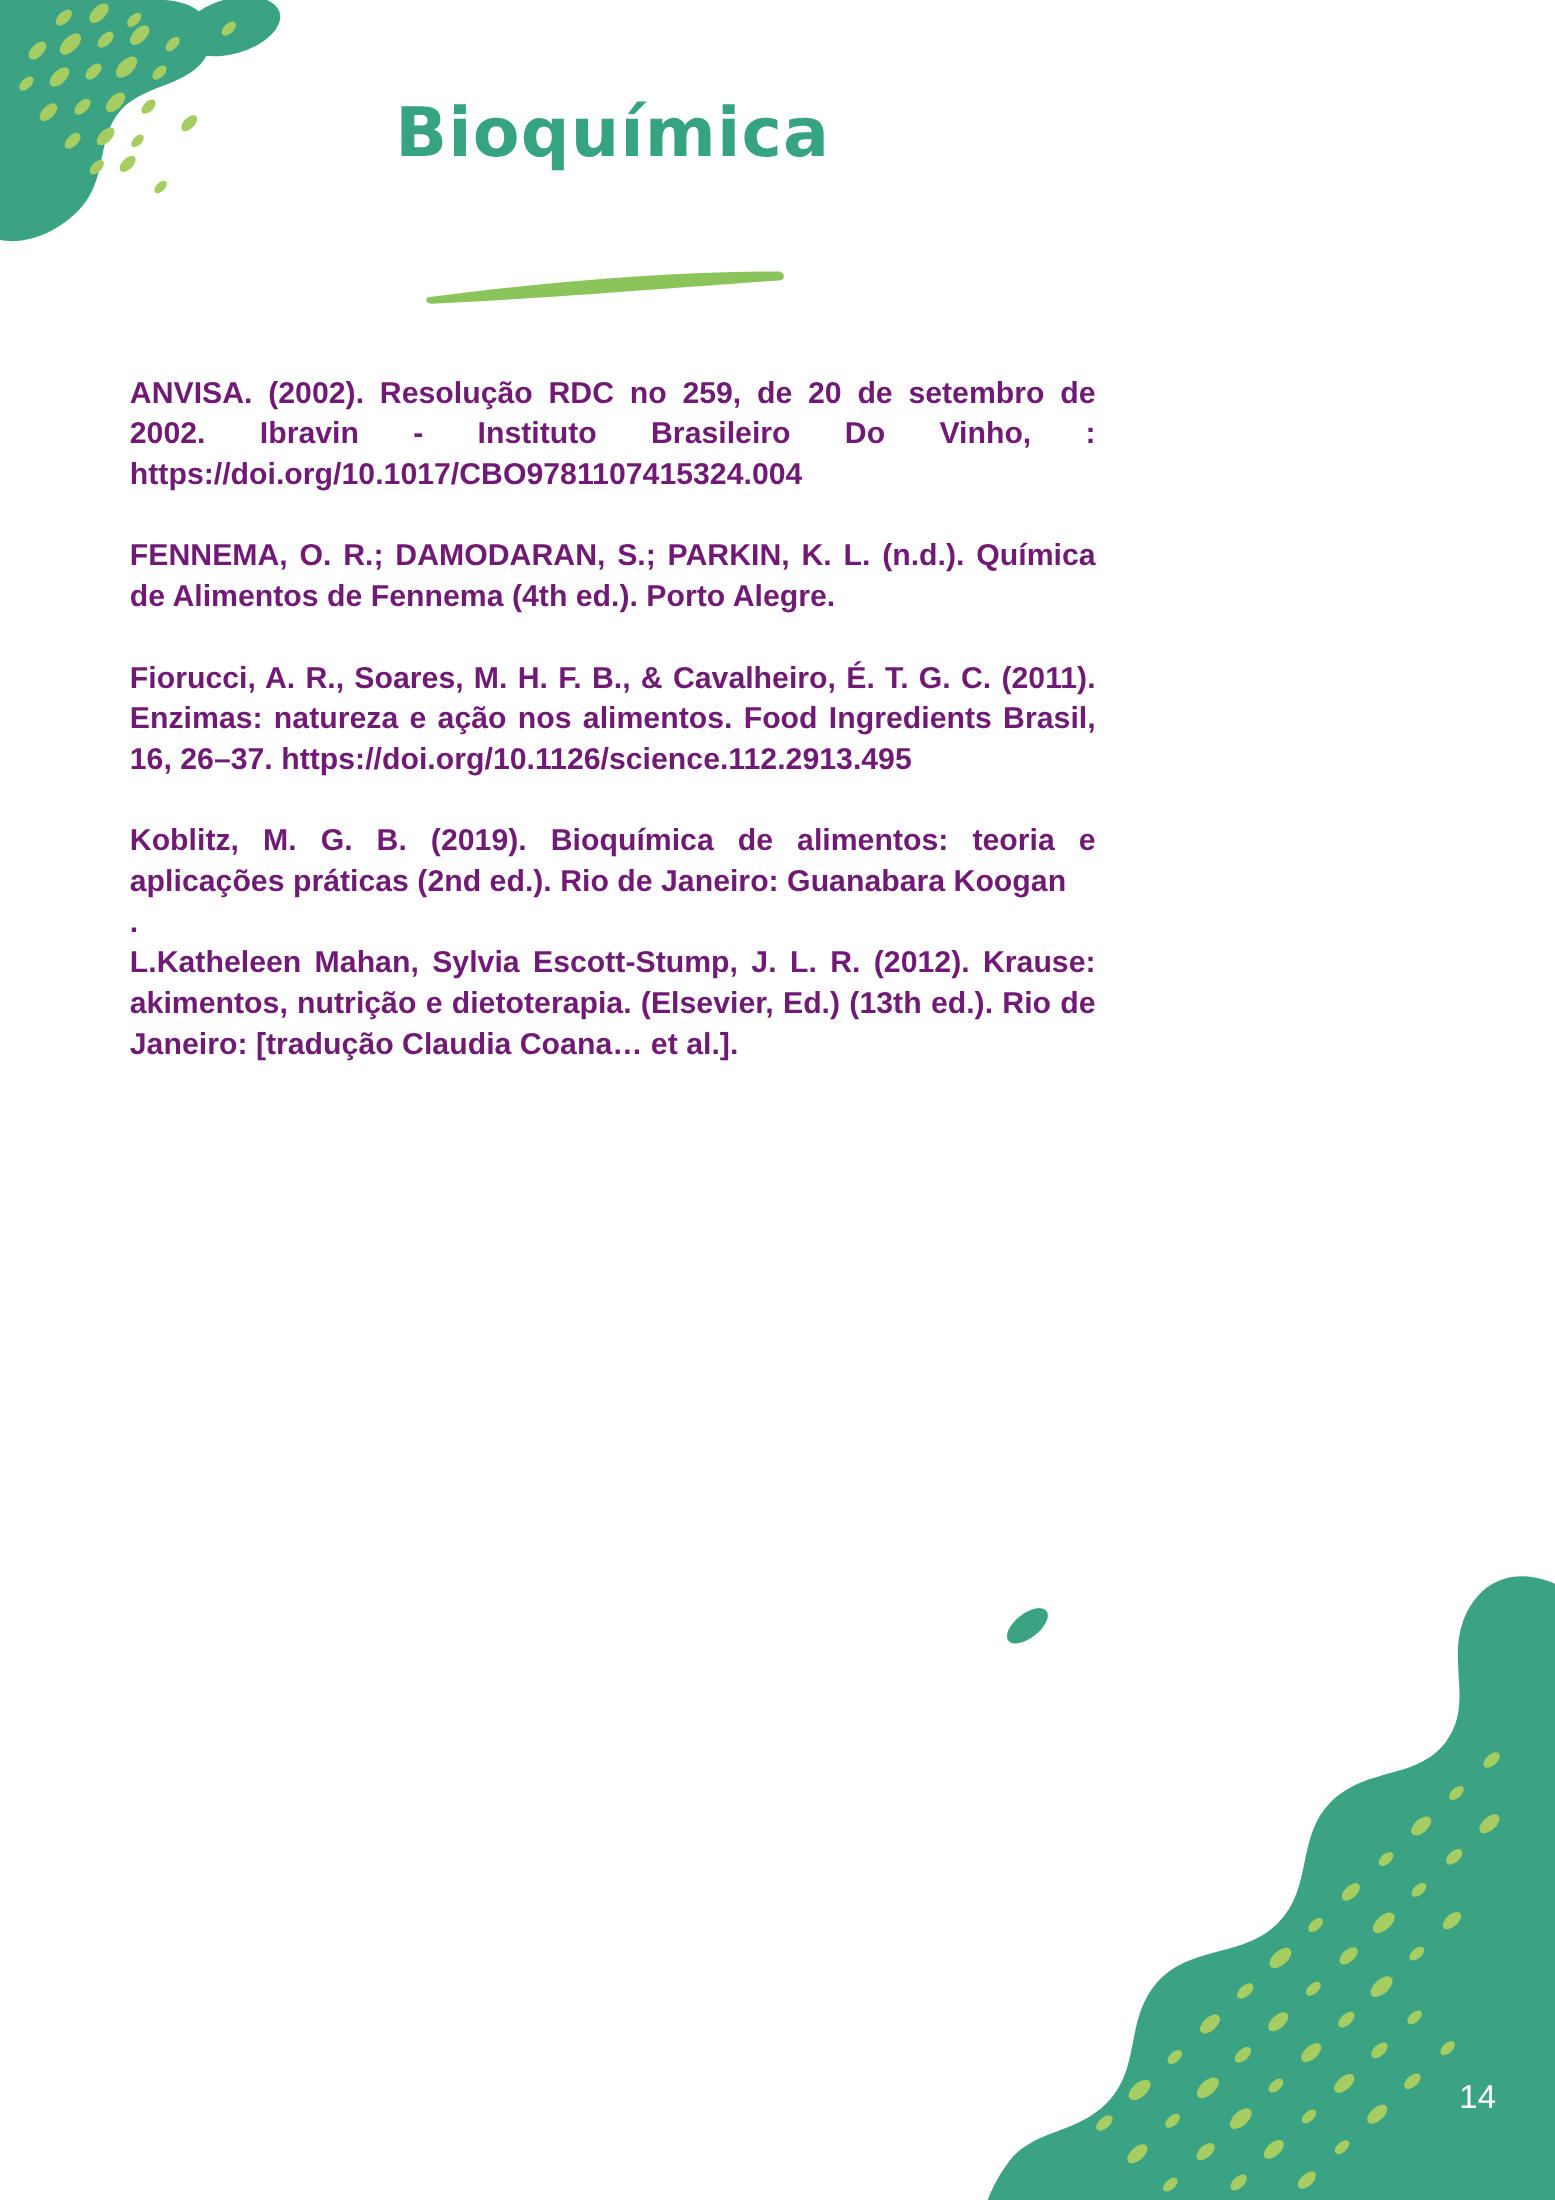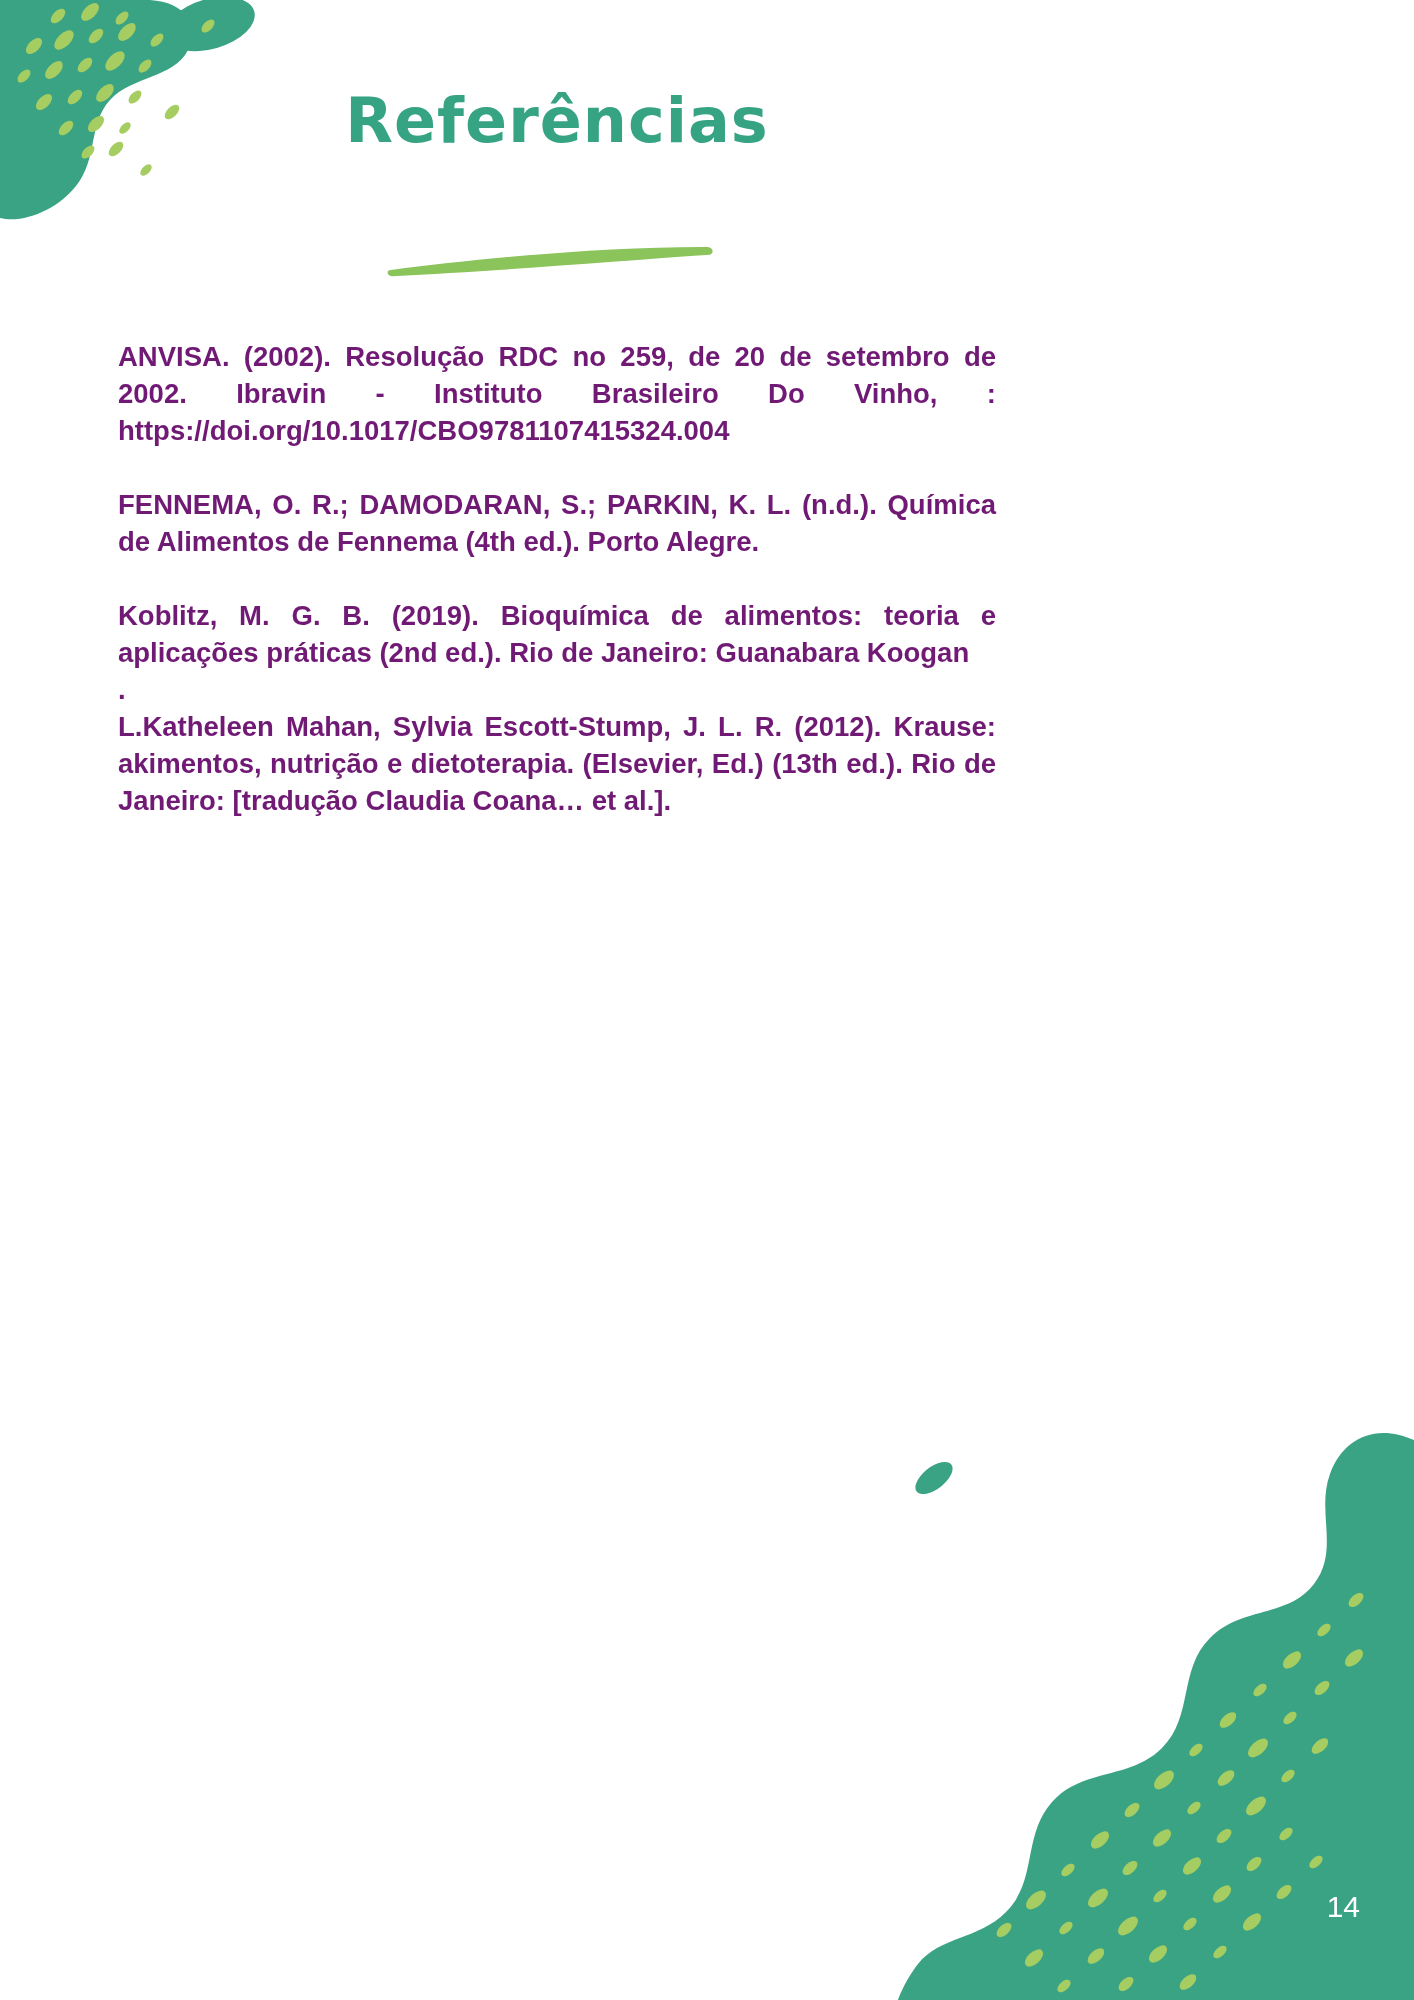--- a/index.html
+++ b/index.html
@@ -106,31 +106,32 @@
       <ellipse cx="88" cy="152" rx="8" ry="4.5" transform="rotate(-45 88 152)"></ellipse>
       <ellipse cx="116" cy="149" rx="9" ry="5" transform="rotate(-45 116 149)"></ellipse>
       <ellipse cx="172" cy="112" rx="9" ry="5" transform="rotate(-45 172 112)"></ellipse>
       <ellipse cx="146" cy="170" rx="7" ry="4" transform="rotate(-45 146 170)"></ellipse>
       <ellipse cx="208" cy="26" rx="8" ry="4.5" transform="rotate(-45 208 26)"></ellipse>
     </g>
   </svg>
 
   <header class="title-wrap">
     <h1>
-      <span>Referências</span>
+      <span>Bioquímica</span>
     </h1>
   </header>
 
   <svg class="swoosh" width="330" height="34" viewBox="0 0 330 34" aria-hidden="true">
     <path d="M4,22 C100,12 220,4 322,7 C328,7 330,13 325,15 C230,19 108,26 7,28 C2,28 1,23 4,22 Z" fill="#8BC45A"></path>
   </svg>
 
   <main class="refs">
     <p class="ref">ANVISA. (2002). Resolução RDC no 259, de 20 de setembro de 2002. Ibravin - Instituto Brasileiro Do Vinho, : https://doi.org/10.1017/CBO9781107415324.004</p>
     <p class="ref">FENNEMA, O. R.; DAMODARAN, S.; PARKIN, K. L. (n.d.). Química de Alimentos de Fennema (4th ed.). Porto Alegre.</p>
+    <p class="ref">Fiorucci, A. R., Soares, M. H. F. B., &amp; Cavalheiro, É. T. G. C. (2011). Enzimas: natureza e ação nos alimentos. Food Ingredients Brasil, 16, 26–37. https://doi.org/10.1126/science.112.2913.495</p>
     <p class="ref no-gap">Koblitz, M. G. B. (2019). Bioquímica de alimentos: teoria e aplicações práticas (2nd ed.). Rio de Janeiro: Guanabara Koogan</p>
     <p class="ref pre">.
 L.Katheleen Mahan, Sylvia Escott-Stump, J. L. R. (2012). Krause: akimentos, nutrição e dietoterapia. (Elsevier, Ed.) (13th ed.). Rio de Janeiro: [tradução Claudia Coana… et al.].</p>
   </main>
 
   <svg class="blob-br" width="560" height="630" viewBox="0 0 560 630" aria-hidden="true">
     <path d="M560,70 C520,52 488,70 476,104 C462,142 486,180 460,214 C434,248 388,236 356,268 C324,300 340,346 308,378 C276,410 228,398 198,432 C168,466 184,510 152,542 C124,570 86,566 64,594 C50,612 44,630 44,630 L560,630 Z" fill="#3AA384"></path>
     <ellipse cx="80" cy="108" rx="22" ry="11" transform="rotate(-38 80 108)" fill="#3AA384"></ellipse>
     <g fill="#A6CD61">
       <ellipse cx="150" cy="560" rx="9" ry="5" transform="rotate(-42 150 560)"></ellipse>

